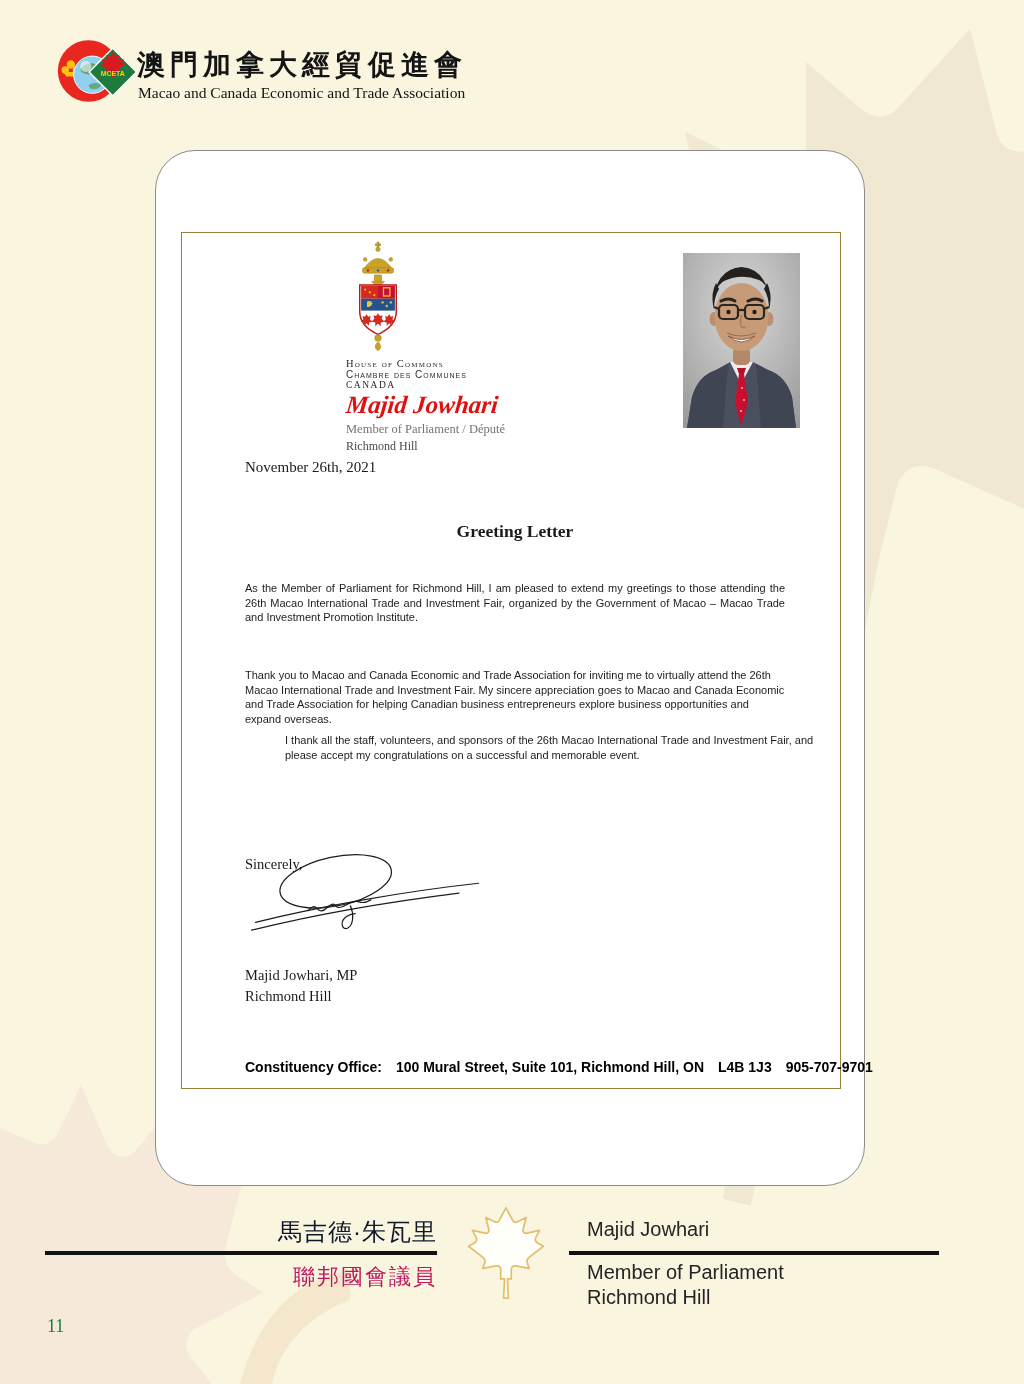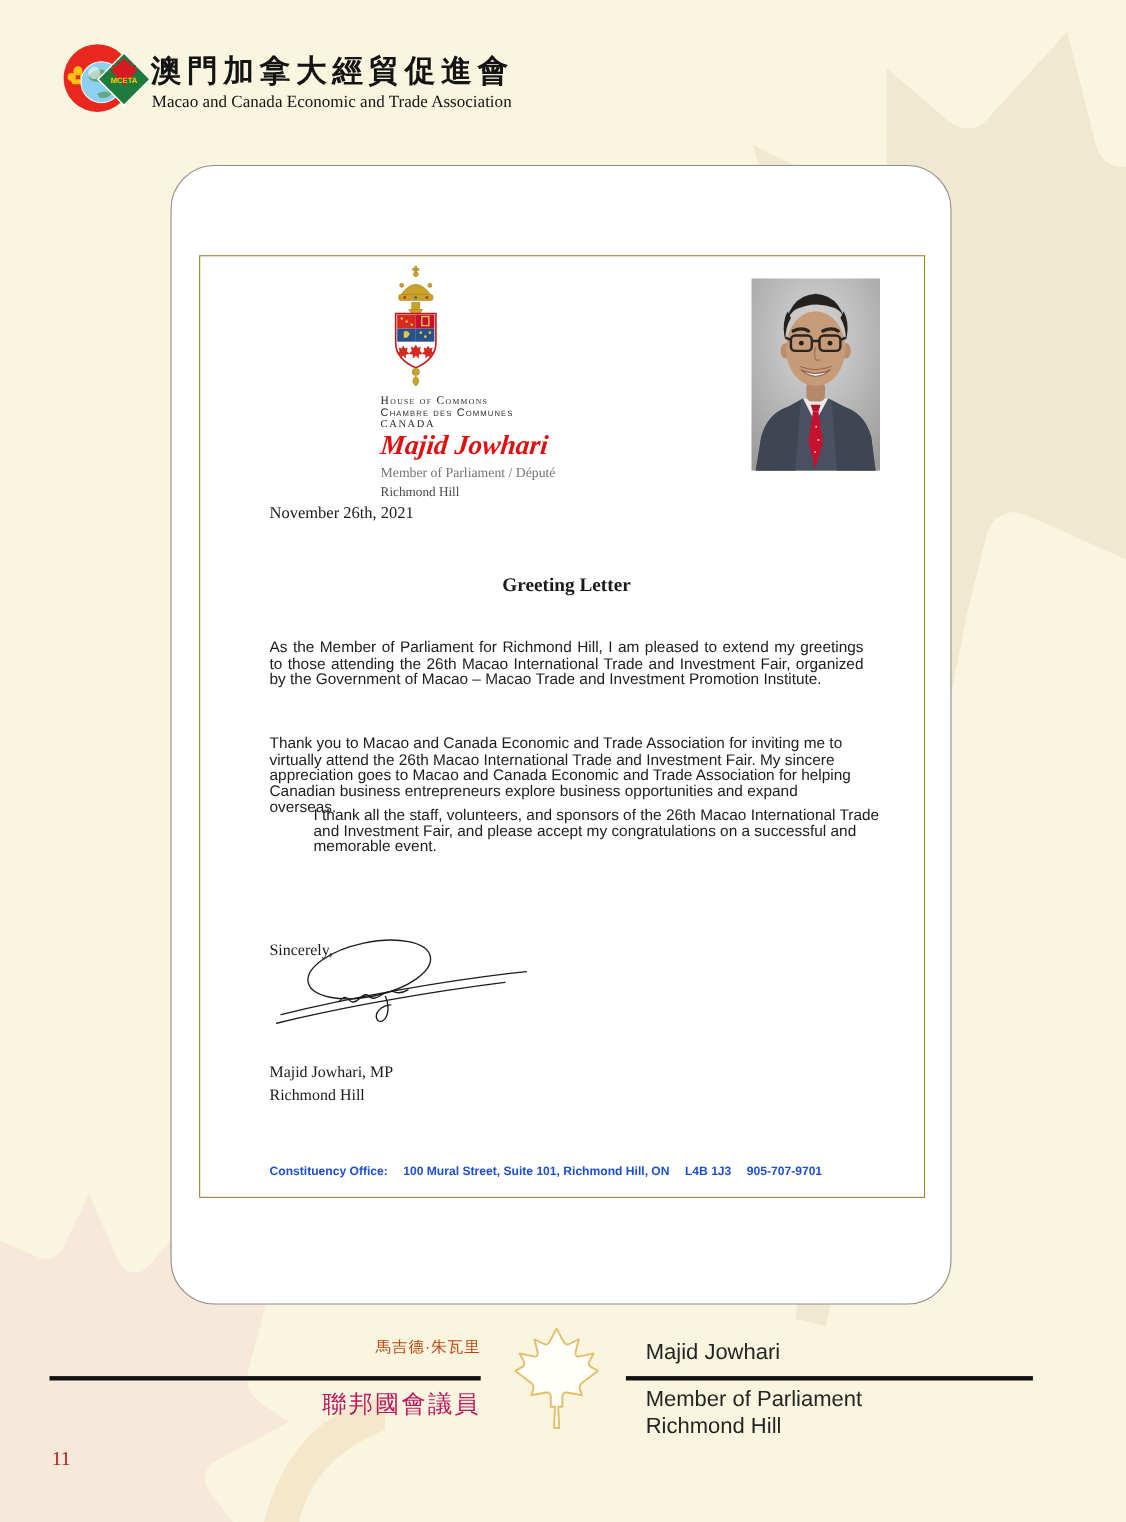--- a/index.html
+++ b/index.html
@@ -36,46 +36,46 @@
       font-size:25px; color:#E01010; transform:skewX(-6deg); margin-top:1px; }
   .crest-role { font-family:"Liberation Serif", serif; font-size:12.5px; color:#737373; margin-top:3px; }
   .crest-riding { font-family:"Liberation Serif", serif; font-size:12px; color:#4a4a4a; margin-top:2px; }
 
   .photo { left:683px; top:253px; width:117px; height:175px; }
 
   
   .date { left:245px; top:459px; font-family:"Liberation Serif", serif; font-size:15px; }
   .heading { left:245px; top:521px; width:540px; text-align:center;
       font-family:"Liberation Serif", serif; font-weight:bold; font-size:17.5px; }
-  .para { left:245px; width:540px; font-size:14px; line-height:14.5px; color:#1c1c1c; }
+  .para { left:245px; width:540px; font-size:11px; line-height:14.5px; color:#1c1c1c; }
   .p1 { top:581px; text-align:justify; }
   .p2 { top:668px; }
   .p3 { top:733px;margin-left:40px; }
   .closing { left:245px; top:856px; font-family:"Liberation Serif", serif; font-size:14.5px; }
   .sig { left:248px; top:850px; width:238px; height:90px; }
   .signer { left:245px; top:967px; font-family:"Liberation Serif", serif; font-size:14.5px; }
   .signer2 { left:245px; top:988px; font-family:"Liberation Serif", serif; font-size:14.5px; }
-  .office { left:245px; top:1059px; width:560px; font-size:11px; font-weight:600;
-      color:#1d4ed8; white-space:nowrap; }
+  .office { left:245px; top:1059px; width:560px; font-size:14px; font-weight:600;
+      color:#000000; white-space:nowrap; }
   .office span { margin-right:14px; }
 
   
   .fline { position:absolute; top:1251px; height:4px; background:#121212; z-index:2; }
   .fline-left { left:45px; width:392px; }
   .fline-right { left:569px; width:370px; }
-  .f-name-zh { left:137px; top:1216px; width:300px; text-align:right; font-size:14px;
-      color:#c2410c; letter-spacing:1px; z-index:2; }
+  .f-name-zh { left:137px; top:1216px; width:300px; text-align:right; font-size:24px;
+      color:#0f172a; letter-spacing:1px; z-index:2; }
   .f-title-zh { left:137px; top:1262px; width:300px; text-align:right; font-size:22px;
       color:#be185d; letter-spacing:2px; z-index:2; }
   .f-name-en { left:587px; top:1218px; font-size:20px; color:#242424; z-index:2; }
   .f-role-en { left:587px; top:1261px; font-size:20px; color:#242424; z-index:2; }
   .f-riding-en { left:587px; top:1286px; font-size:20px; color:#242424; z-index:2; }
   .f-leaf { left:450px; top:1205px; width:112px; height:96px; z-index:3; }
   .page-num { left:47px; top:1316px; font-family:"Liberation Serif", serif;
-      font-size:18px; color:#b91c1c; z-index:2; }
+      font-size:18px; color:#15803d; z-index:2; }
 </style>
 </head>
 <body>
 
 <svg class="wm" style="left:520px; top:20px;" width="560" height="1260" viewBox="0 0 560 1260">
   <g transform="translate(370,330) rotate(14) scale(7.2)" fill="#F1E8D1">
     <path d="M0 -46 L-7 -33 C-8 -31 -10 -30.5 -12 -31.5 L-21 -36 L-18 -24 C-17.2 -21 -19 -19 -22 -19.7 L-35 -22.5 L-31 -15 C-30 -12.5 -30.4 -11 -32.5 -9.8 L-39 -6 L-24 5.5 C-22 7 -21.4 9 -22.2 11.5 L-24 17 L-10 14.5 C-7.3 14 -5.5 15.8 -5.5 18.5 L-5.5 28 L-1.5 28 L6 120 L10 120 L5.5 28 L5.5 18.5 C5.5 15.8 7.3 14 10 14.5 L24 17 L22.2 11.5 C21.4 9 22 7 24 5.5 L39 -6 L32.5 -9.8 C30.4 -11 30 -12.5 31 -15 L35 -22.5 L22 -19.7 C19 -19 17.2 -21 18 -24 L21 -36 L12 -31.5 C10 -30.5 8 -31 7 -33 Z"></path>
   </g>
 </svg>
 <svg class="wm" style="left:-80px; top:1060px;" width="560" height="324" viewBox="0 0 560 324">

